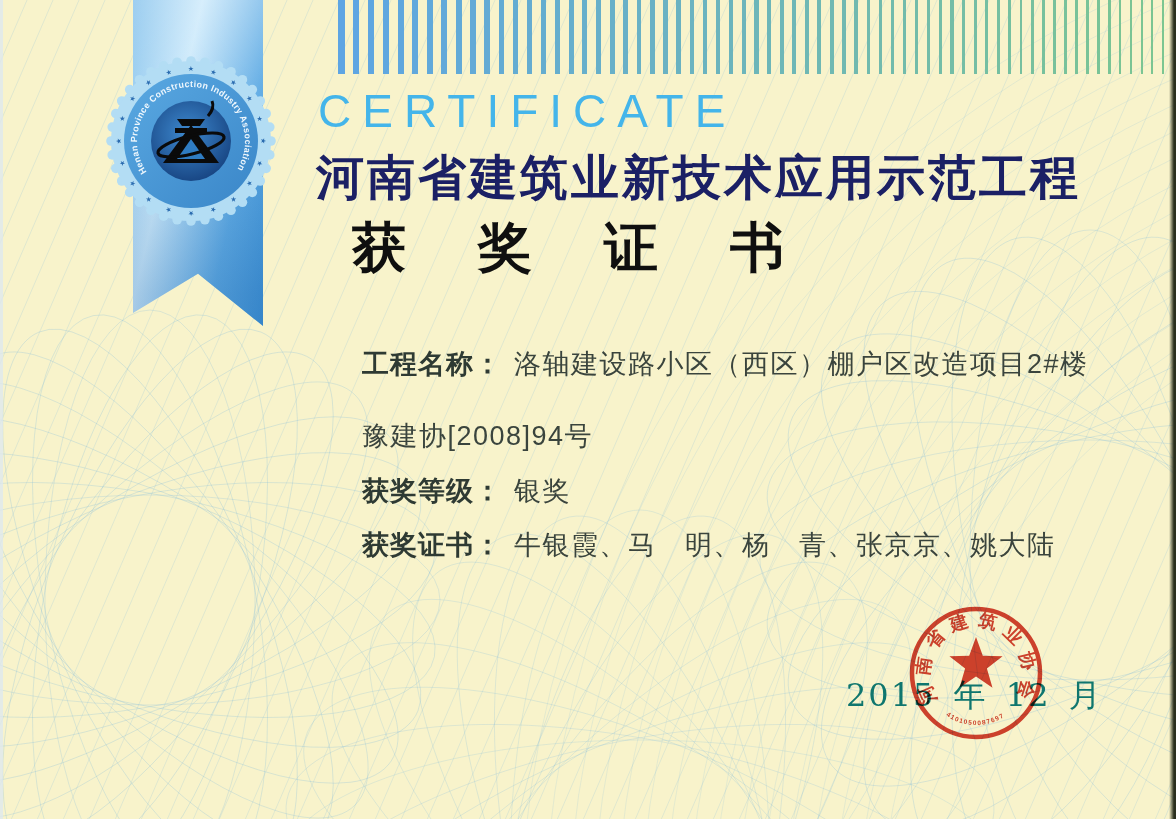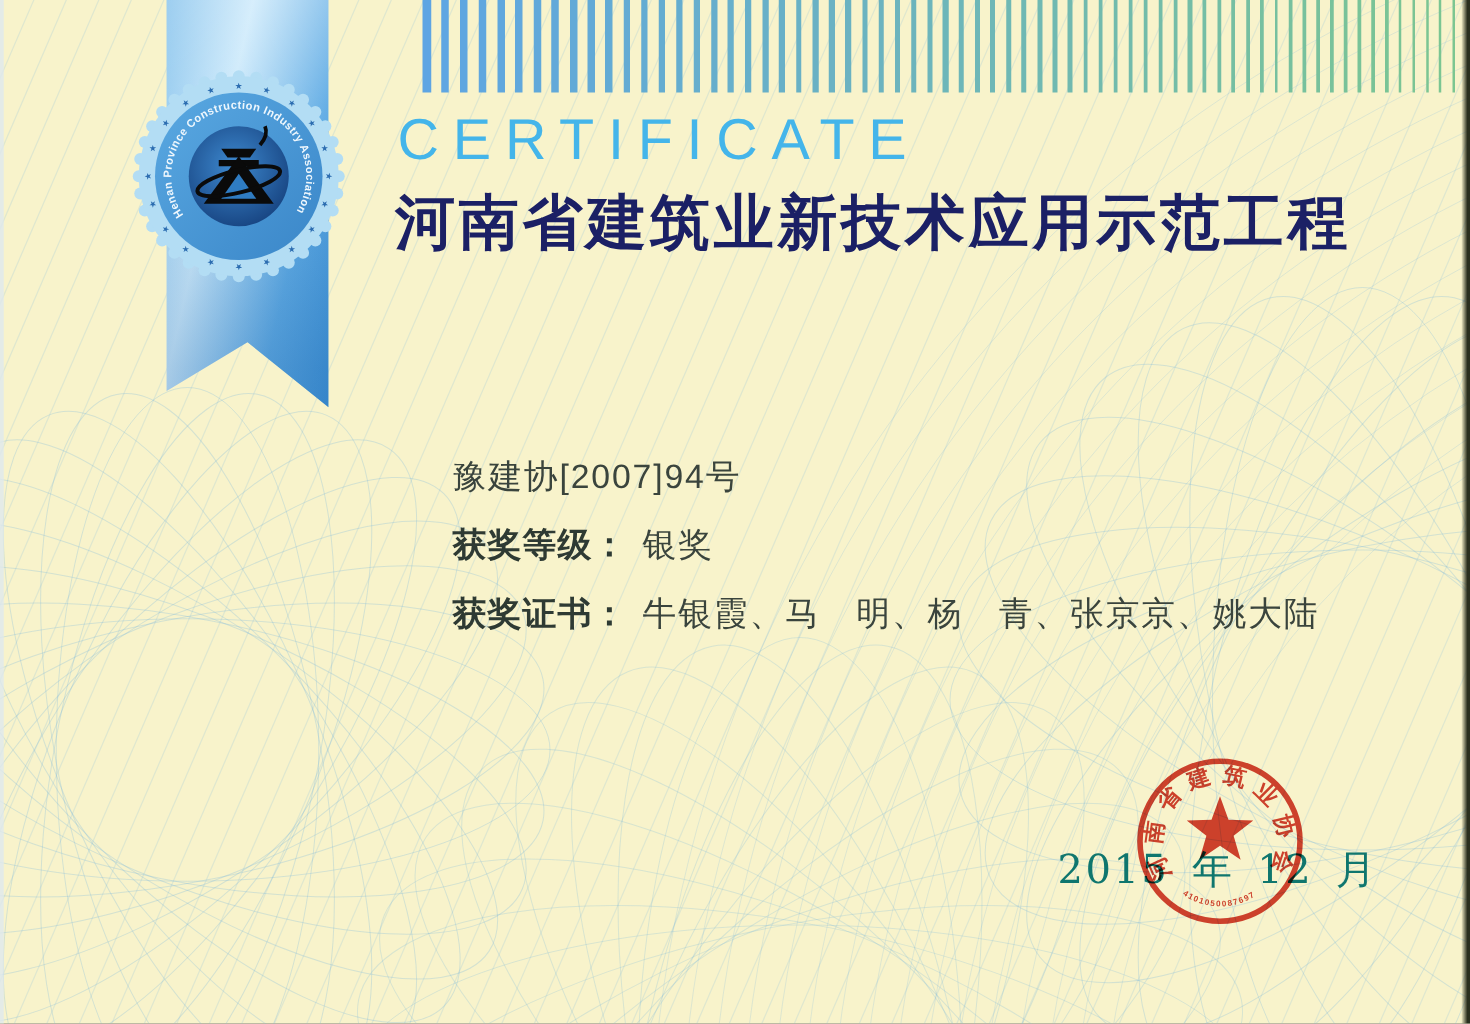--- a/index.html
+++ b/index.html
@@ -347,26 +347,31 @@
       <path d="M70,73 h32 v5 h-32 z" fill="#0a0a0a" stroke="none"></path>
       <path d="M86,70 L114,108 H58 Z" fill="#0a0a0a" stroke="none"></path>
       <path d="M86,84 L100,104 H72 Z" fill="#2f7cc2" stroke="none"></path>
       <ellipse cx="86" cy="90" rx="34" ry="9" stroke-width="3.2" transform="rotate(-14 86 90)"></ellipse>
       <path d="M103,61 q7,-8 4,-15" stroke-width="3"></path>
     </g>
   </svg>
 
   <div class="en-title">CERTIFICATE</div>
   <div class="main-title">河南省建筑业新技术应用示范工程</div>
+  <div class="cert-title">获奖证书</div>
 
   <div class="fields">
     <div class="field-row">
+      <span class="field-label">工程名称：</span>
+      <span class="field-value">洛轴建设路小区（西区）棚户区改造项目2#楼</span>
     </div>
     <div class="field-row">
-      <span class="field-value">豫建协[2007]94号</span>
+    </div>
+    <div class="field-row">
+      <span class="field-value">豫建协[2008]94号</span>
     </div>
     <div class="field-row">
       <span class="field-label">获奖等级：</span>
       <span class="field-value">银奖</span>
     </div>
     <div class="field-row">
       <span class="field-label">获奖证书：</span>
       <span class="field-value">
         <div>牛银霞、马　明、杨　青、张京京、姚大陆</div>
       </span>

